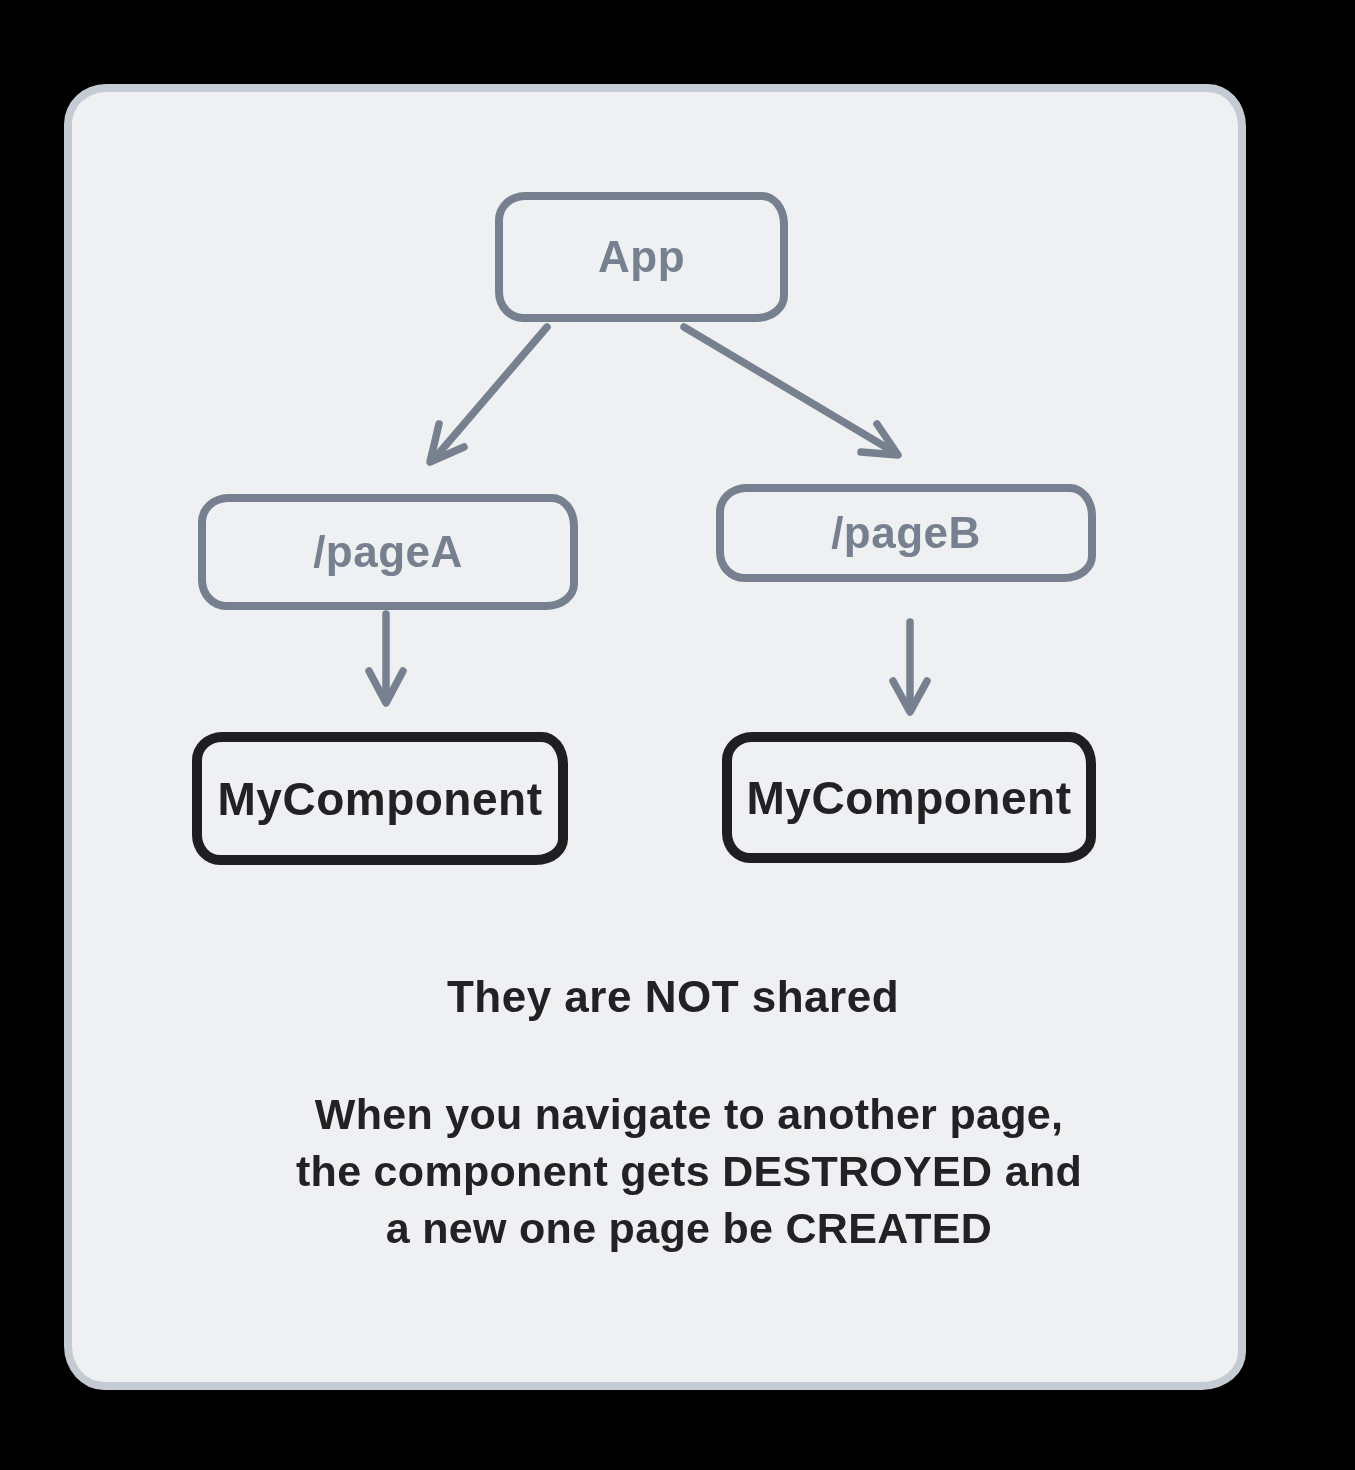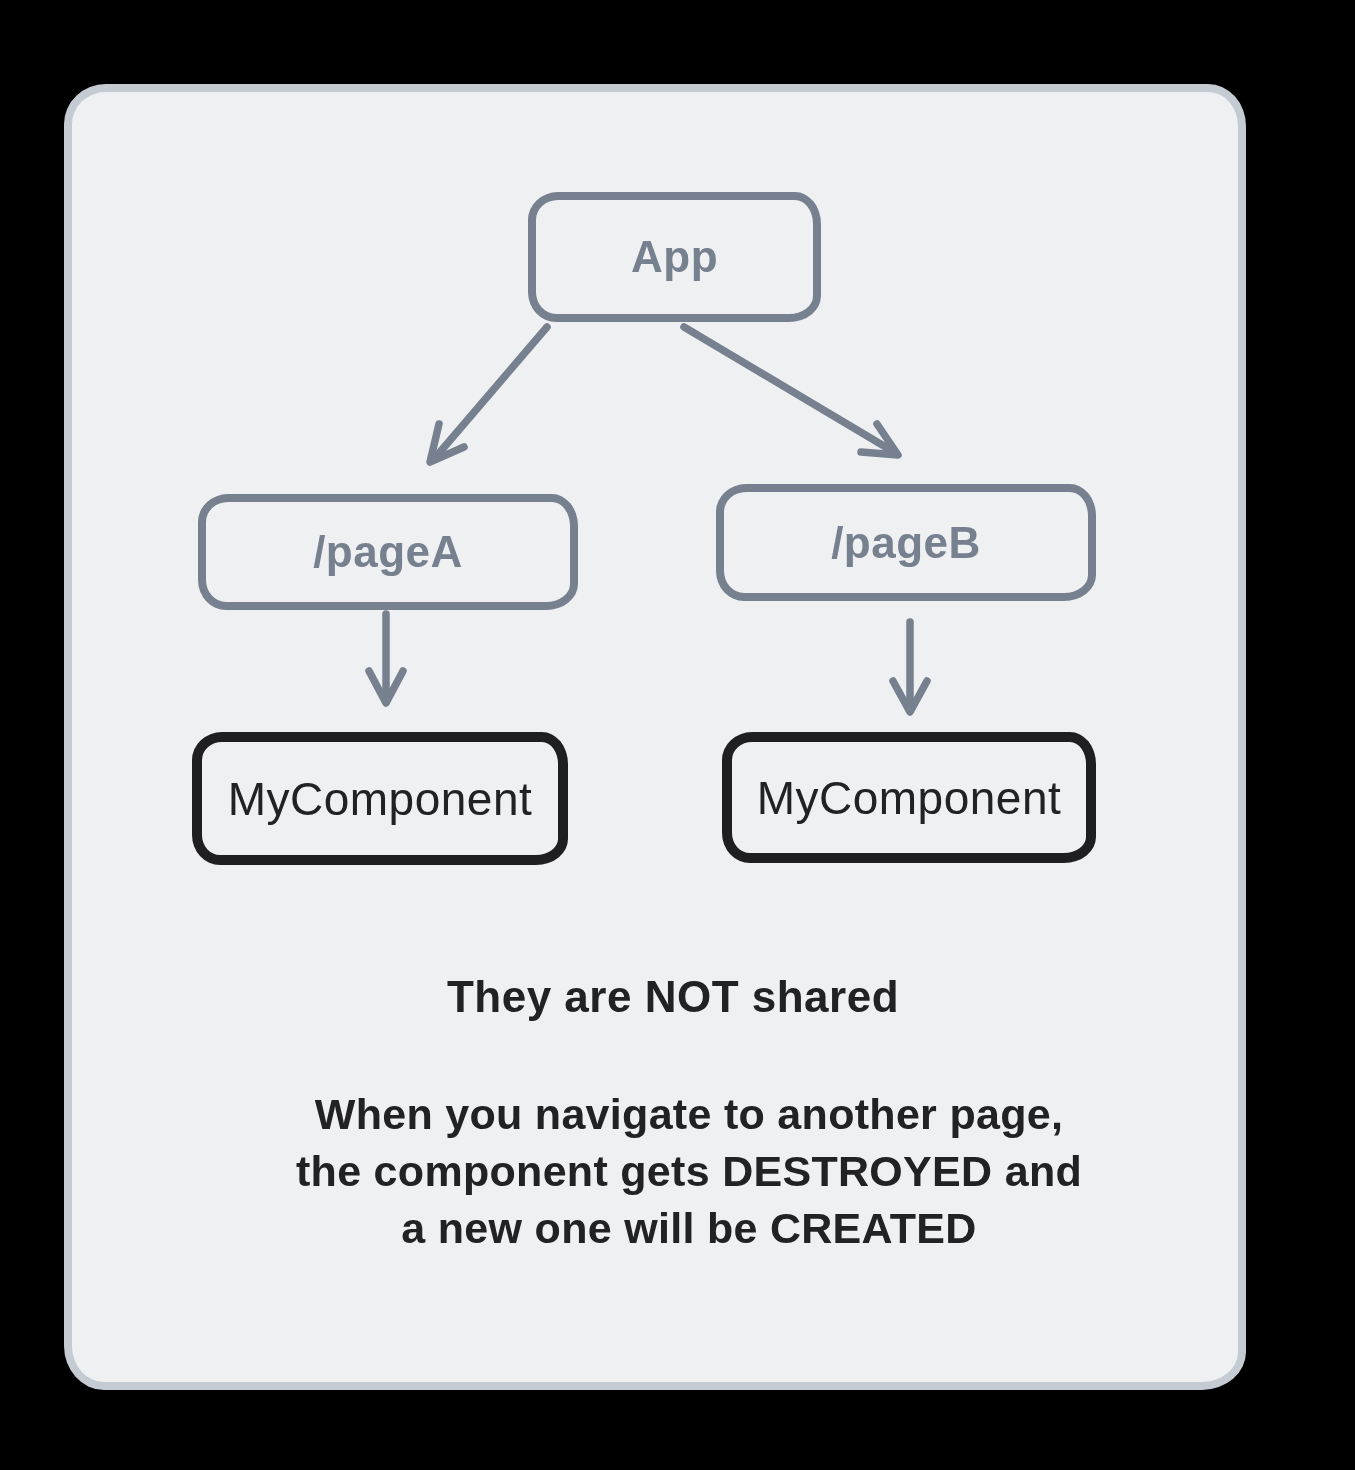--- a/index.html
+++ b/index.html
@@ -34,26 +34,26 @@
   .node.gray{
     border:8px solid var(--stroke-gray);
     border-radius:30px 26px 32px 28px / 28px 32px 26px 30px;
     color:var(--text-gray);
     font-size:44px;font-weight:700;
   }
   .node.black{
     border:10px solid var(--stroke-black);
     border-radius:30px 26px 32px 28px / 28px 32px 26px 30px;
     color:var(--text-black);
-    font-size:46px;font-weight:400;
+    font-size:46px;font-weight:700;
   }
 
-  .node-app  {left:495px;top:192px;width:293px;height:130px;margin-left:33px;}
+  .node-app  {left:495px;top:192px;width:293px;height:130px;}
   .node-pagea{left:198px;top:494px;width:380px;height:116px;}
-  .node-pageb{left:716px;top:484px;width:380px;height:117px;}
+  .node-pageb{left:716px;top:484px;width:380px;height:98px;}
   .node-compa{left:192px;top:732px;width:376px;height:133px;}
   .node-compb{left:722px;top:732px;width:374px;height:131px;}
 
   .notes{position:absolute;left:64px;width:1182px;text-align:center;color:var(--text-black);margin-left:18px;}
   .headline{top:972px;font-size:44px;font-weight:700;letter-spacing:0.5px;}
   .body-text{top:1086px;font-size:43px;font-weight:700;line-height:57px;letter-spacing:0.3px;padding-left:32px;}
 </style>
 </head>
 <body>
 
@@ -100,14 +100,14 @@
 
 <div class="node black node-compb">
   <span>MyComponent</span>
 </div>
 
 <div class="notes headline">They are NOT shared</div>
 
 <div class="notes body-text">
   <div>When you navigate to another page,</div>
   <div>the component gets DESTROYED and</div>
-  <div>a new one will be CREATED</div>
+  <div>a new one page be CREATED</div>
 </div>
 
 </body></html>

